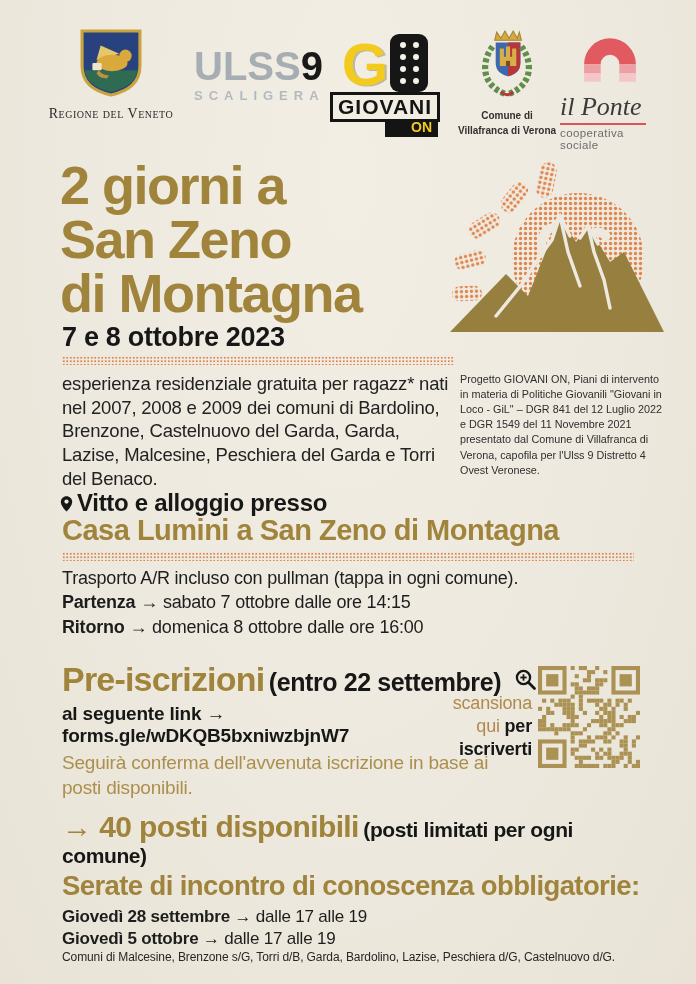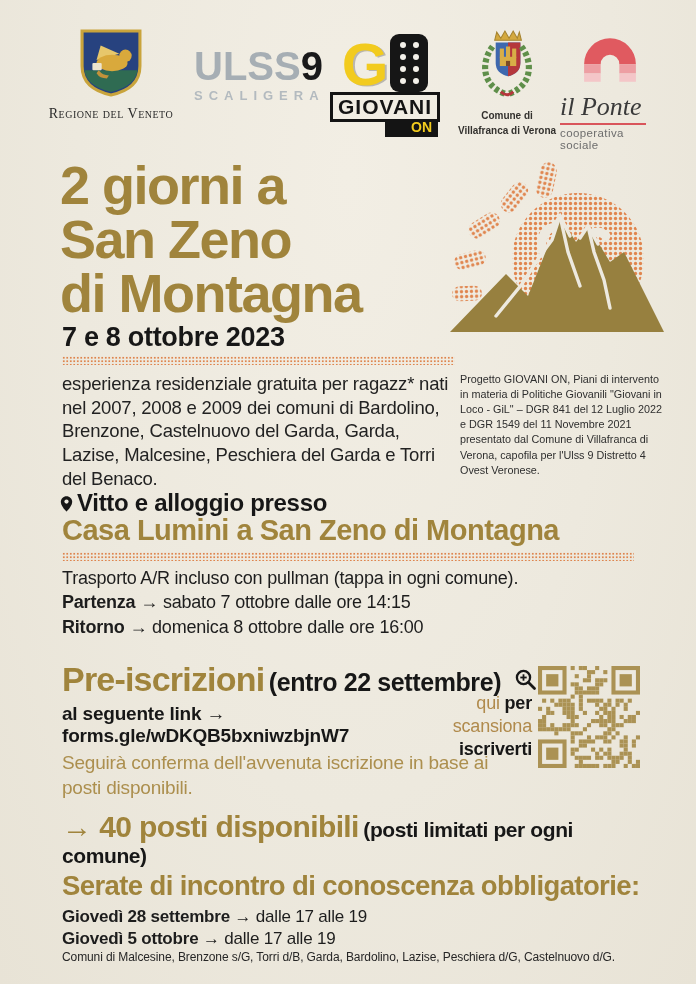--- a/index.html
+++ b/index.html
@@ -221,22 +221,22 @@
 
   <div class="abs" style="left:514px;top:668px;">
     <svg width="23" height="23" viewBox="0 0 23 23">
       <circle cx="9.5" cy="9.5" r="6.6" fill="none" stroke="#171717" stroke-width="2.3"></circle>
       <line x1="14.5" y1="14.5" x2="20.5" y2="20.5" stroke="#171717" stroke-width="2.8" stroke-linecap="round"></line>
       <line x1="6.3" y1="9.5" x2="12.7" y2="9.5" stroke="#171717" stroke-width="1.8"></line>
       <line x1="9.5" y1="6.3" x2="9.5" y2="12.7" stroke="#171717" stroke-width="1.8"></line>
     </svg>
   </div>
   <div class="abs scan-text" style="left:402px;top:692px;width:130px;">
+    <div><span class="scan-gold">scansiona</span></div>
     <div><span class="scan-gold">qui</span> <span class="scan-black">per</span></div>
-    <div><span class="scan-gold">scansiona</span></div>
     <div><span class="scan-black">iscriverti</span></div>
   </div>
   <div class="abs" style="left:538px;top:666px;">
     <svg id="qr-svg" width="102" height="102" viewBox="0 0 100 100">
         <rect x="32" y="0" width="4" height="4" fill="#AB9254"></rect>
         <rect x="40" y="0" width="4" height="4" fill="#AB9254"></rect>
         <rect x="44" y="0" width="4" height="4" fill="#AB9254"></rect>
         <rect x="56" y="0" width="4" height="4" fill="#AB9254"></rect>
         <rect x="48" y="4" width="4" height="4" fill="#AB9254"></rect>
         <rect x="52" y="4" width="4" height="4" fill="#AB9254"></rect>

